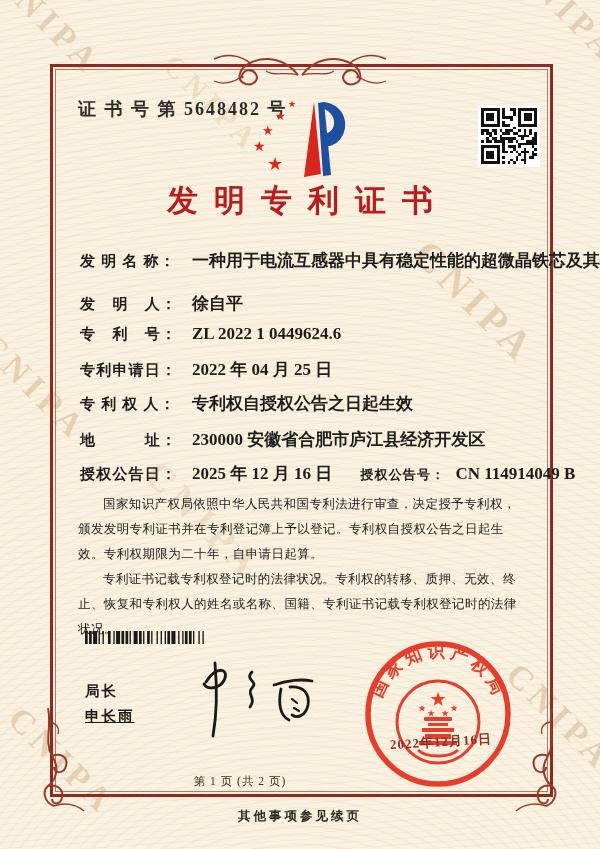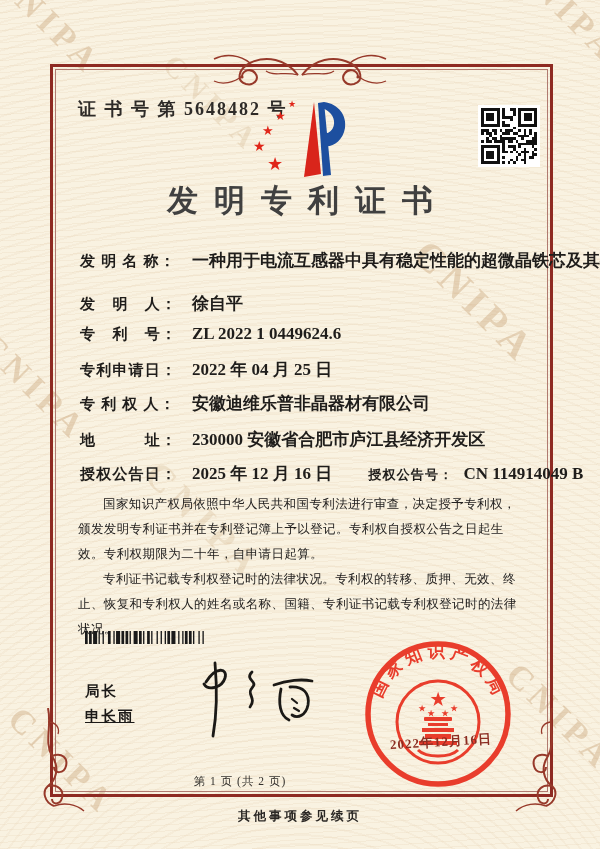--- a/index.html
+++ b/index.html
@@ -29,26 +29,26 @@
   .certno{
     position:absolute;left:78px;top:97px;font-size:18px;font-weight:bold;
     letter-spacing:2px;color:#2e2b28;
   }
   .logo{position:absolute;left:252px;top:100px;width:96px;height:80px;}
   .logo .star{position:absolute;color:#e02619;line-height:1;}
   .qr{position:absolute;left:478px;top:105px;width:62px;height:62px;background:#fff;padding:3px;box-sizing:border-box;}
   .qr svg{width:100%;height:100%;display:block;}
   .title{
     position:absolute;left:0;top:180px;width:600px;text-align:center;
-    font-size:31px;font-weight:bold;color:#404040;letter-spacing:16px;text-indent:16px;
+    font-size:31px;font-weight:bold;color:#b91c1c;letter-spacing:16px;text-indent:16px;
   }
   .row{position:absolute;left:80px;display:flex;align-items:baseline;white-space:nowrap;}
   .row .lbl{display:inline-block;width:102px;font-size:15px;font-weight:bold;color:#1f1d1b;letter-spacing:1.2px;flex:0 0 102px;}
   .row .val{font-size:17px;font-weight:bold;color:#1f1d1b;margin-left:10px;}
-  .row .lbl2{font-size:13px;font-weight:bold;color:#1f1d1b;margin-left:36px;letter-spacing:1.2px;}
+  .row .lbl2{font-size:13px;font-weight:bold;color:#1f1d1b;margin-left:28px;letter-spacing:1.2px;}
   .body-text{
     position:absolute;left:78px;top:492px;width:448px;
     font-size:12.5px;line-height:25px;color:#232120;font-weight:500;
   }
   .body-text p{margin:0;text-indent:2em;letter-spacing:.4px;}
   .barcode{position:absolute;left:85px;top:631px;width:158px;height:13px;}
   .director-title{position:absolute;left:85px;top:682px;font-size:14.5px;font-weight:bold;color:#1c1a18;letter-spacing:2px;}
   .director-name{position:absolute;left:85px;top:707px;font-size:14.5px;font-weight:bold;color:#1c1a18;letter-spacing:2px;text-decoration:underline;}
   .signature{position:absolute;left:192px;top:658px;width:128px;height:82px;}
   .seal{position:absolute;left:362px;top:638px;width:152px;height:152px;opacity:.93;}
@@ -268,21 +268,21 @@
 <div class="row" style="top:324px">
   <span class="lbl">专　利　号：</span>
   <span class="val">ZL 2022 1 0449624.6</span>
 </div>
 <div class="row" style="top:358px">
   <span class="lbl">专利申请日：</span>
   <span class="val">2022 年 04 月 25 日</span>
 </div>
 <div class="row" style="top:392px">
   <span class="lbl">专 利 权 人：</span>
-  <span class="val">安徽迪维乐普非晶器材有限公司</span>
+  <span class="val">专利权自授权公告之日起生效</span>
 </div>
 <div class="row" style="top:428px">
   <span class="lbl">地　　　址：</span>
   <span class="val">230000 安徽省合肥市庐江县经济开发区</span>
 </div>
 <div class="row" style="top:462px">
   <span class="lbl">授权公告日：</span>
   <span class="val">2025 年 12 月 16 日</span>
   <span class="lbl2">授权公告号：</span>
   <span class="val">CN 114914049 B</span>

